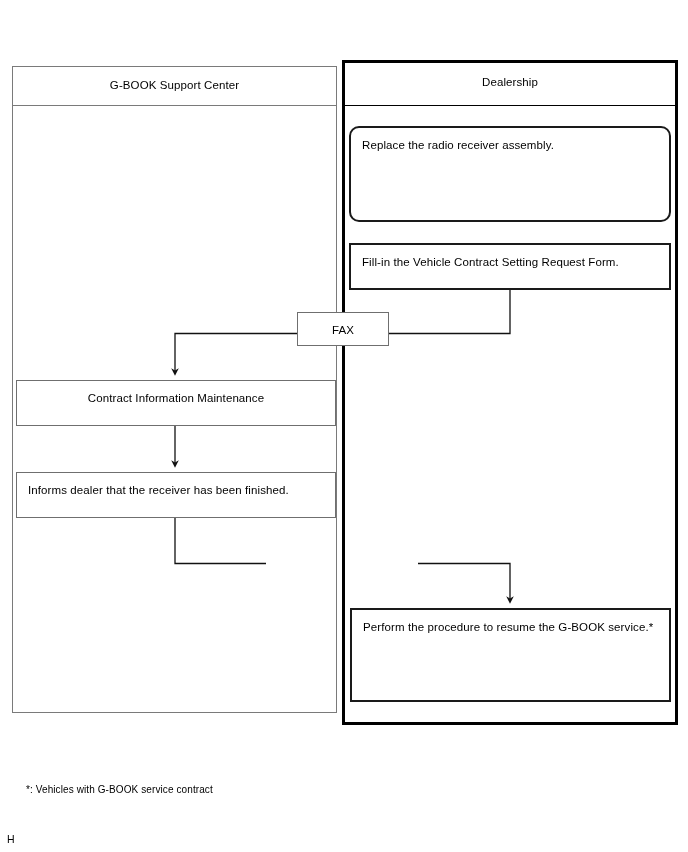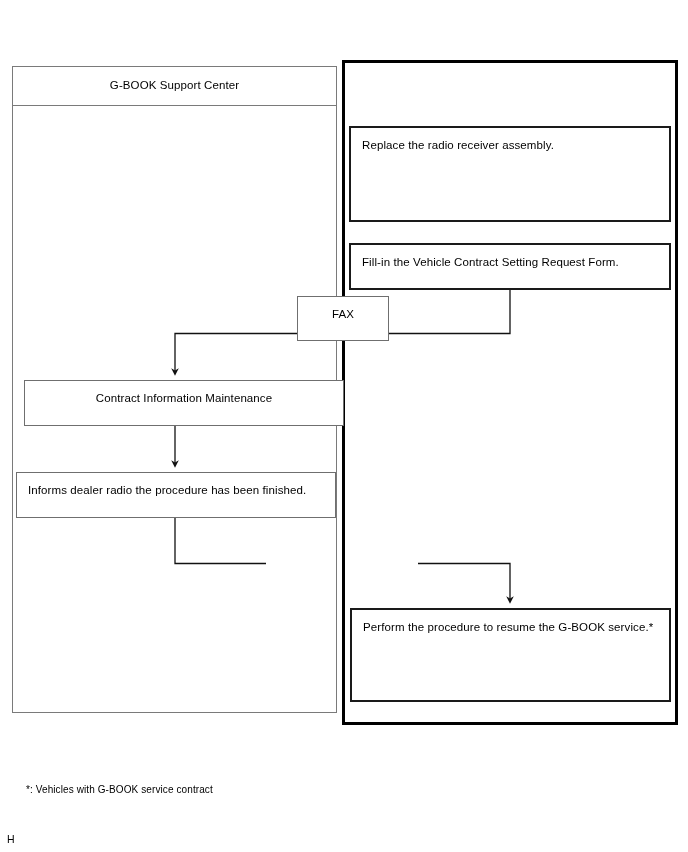--- a/index.html
+++ b/index.html
@@ -103,24 +103,24 @@
     text-align: left;
   }
   .text-center {
     left: 0;
     right: 0;
     top: 9px;
     text-align: center;
   }
 
   
-  #node-replace      { left: 349px; top: 126px;  width: 322px; height: 96px; }
+  #node-replace      { left: 349px; top: 126px;  width: 322px; height: 96px; border-radius: 10px; }
   #node-fillin       { left: 349px; top: 243px;  width: 322px; height: 47px; padding-left: 12px; }
-  #node-fax          { left: 297px; top: 296px;  width: 92px;  height: 45px; }
-  #node-maintenance  { left: 16px;  top: 380px;  width: 320px; height: 46px; margin-left: 8px; }
+  #node-fax          { left: 297px; top: 312px;  width: 92px;  height: 34px; }
+  #node-maintenance  { left: 16px;  top: 380px;  width: 320px; height: 46px; }
   #node-informs      { left: 16px;  top: 472px;  width: 320px; height: 46px; }
   #node-contact      { left: 266px; top: 540px;  width: 152px; height: 47px; }
   #node-perform      { left: 350px; top: 608px;  width: 321px; height: 94px; padding-left: 28px; }
 
   
   #connectors {
     position: absolute;
     left: 0;
     top: 0;
     width: 688px;
@@ -172,39 +172,42 @@
     </g>
 
     <g stroke="#111111" stroke-width="1.3" fill="none">
       <path d="M418,563.5 L510,563.5 L510,600" marker-end="url(#arrowhead)"></path>
     </g>
   </svg>
 
   <div class="lane-header lane-header-left">
     <span>G-BOOK Support Center</span>
   </div>
+  <div class="lane-header lane-header-right">
+    <span>Dealership</span>
+  </div>
 
   <div id="node-replace" class="node node-thick">
     <span class="node-text text-tl">Replace the radio receiver assembly.</span>
   </div>
 
   <div id="node-fillin" class="node node-thick">
     <span class="node-text text-tl">Fill-in the Vehicle Contract Setting Request Form.</span>
   </div>
 
   <div id="node-fax" class="node node-thin">
     <span class="node-text text-center">FAX</span>
   </div>
 
   <div id="node-maintenance" class="node node-thin">
     <span class="node-text text-center">Contract Information Maintenance</span>
   </div>
 
   <div id="node-informs" class="node node-thin">
-    <span class="node-text text-tl">Informs dealer radio the procedure has been finished.</span>
+    <span class="node-text text-tl">Informs dealer that the receiver has been finished.</span>
   </div>
 
 
   <div id="node-perform" class="node node-thick">
     <span class="node-text text-tl">Perform the procedure to resume the G-BOOK service.*</span>
   </div>
 
   <div id="footnote" class="note">*: Vehicles with G-BOOK service contract</div>
 
   <div id="page-mark" class="note">H</div>

